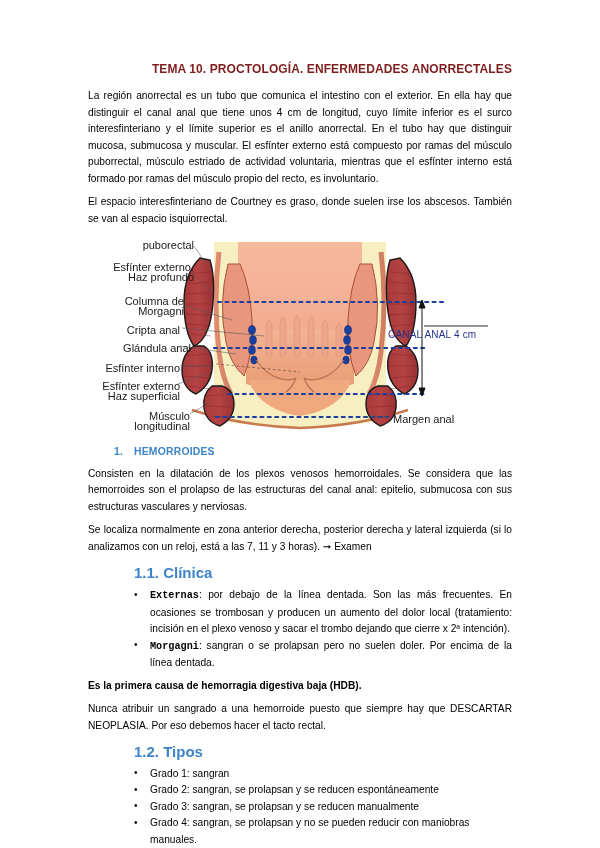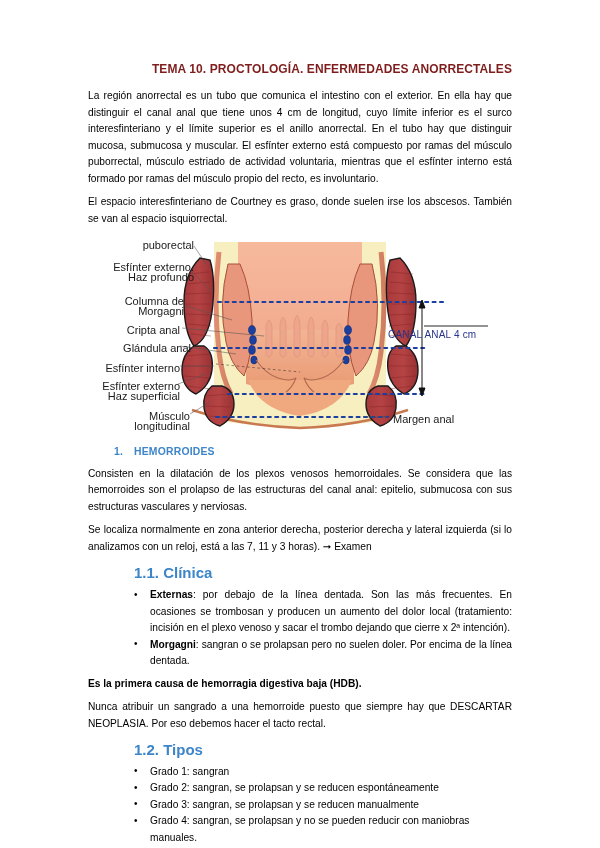--- a/index.html
+++ b/index.html
@@ -93,21 +93,21 @@
     margin-bottom: 0px;
   }
   ul.bul > li::before {
     content: "\2022";
     position: absolute;
     left: 0;
     top: -0.5px;
     font-size: 10px;
     color: #000;
   }
-  ul.bul > li b { font-weight: bold; }
+  ul.bul > li b { font-weight: bold; font-family: Liberation Mono, monospace; }
   ul.bul.tipos > li { text-align: left; }
 
   
   .page-num {
     position: absolute;
     left: 0;
     top: 784px;
     width: 512px;
     text-align: right;
     font-size: 9.6px;

